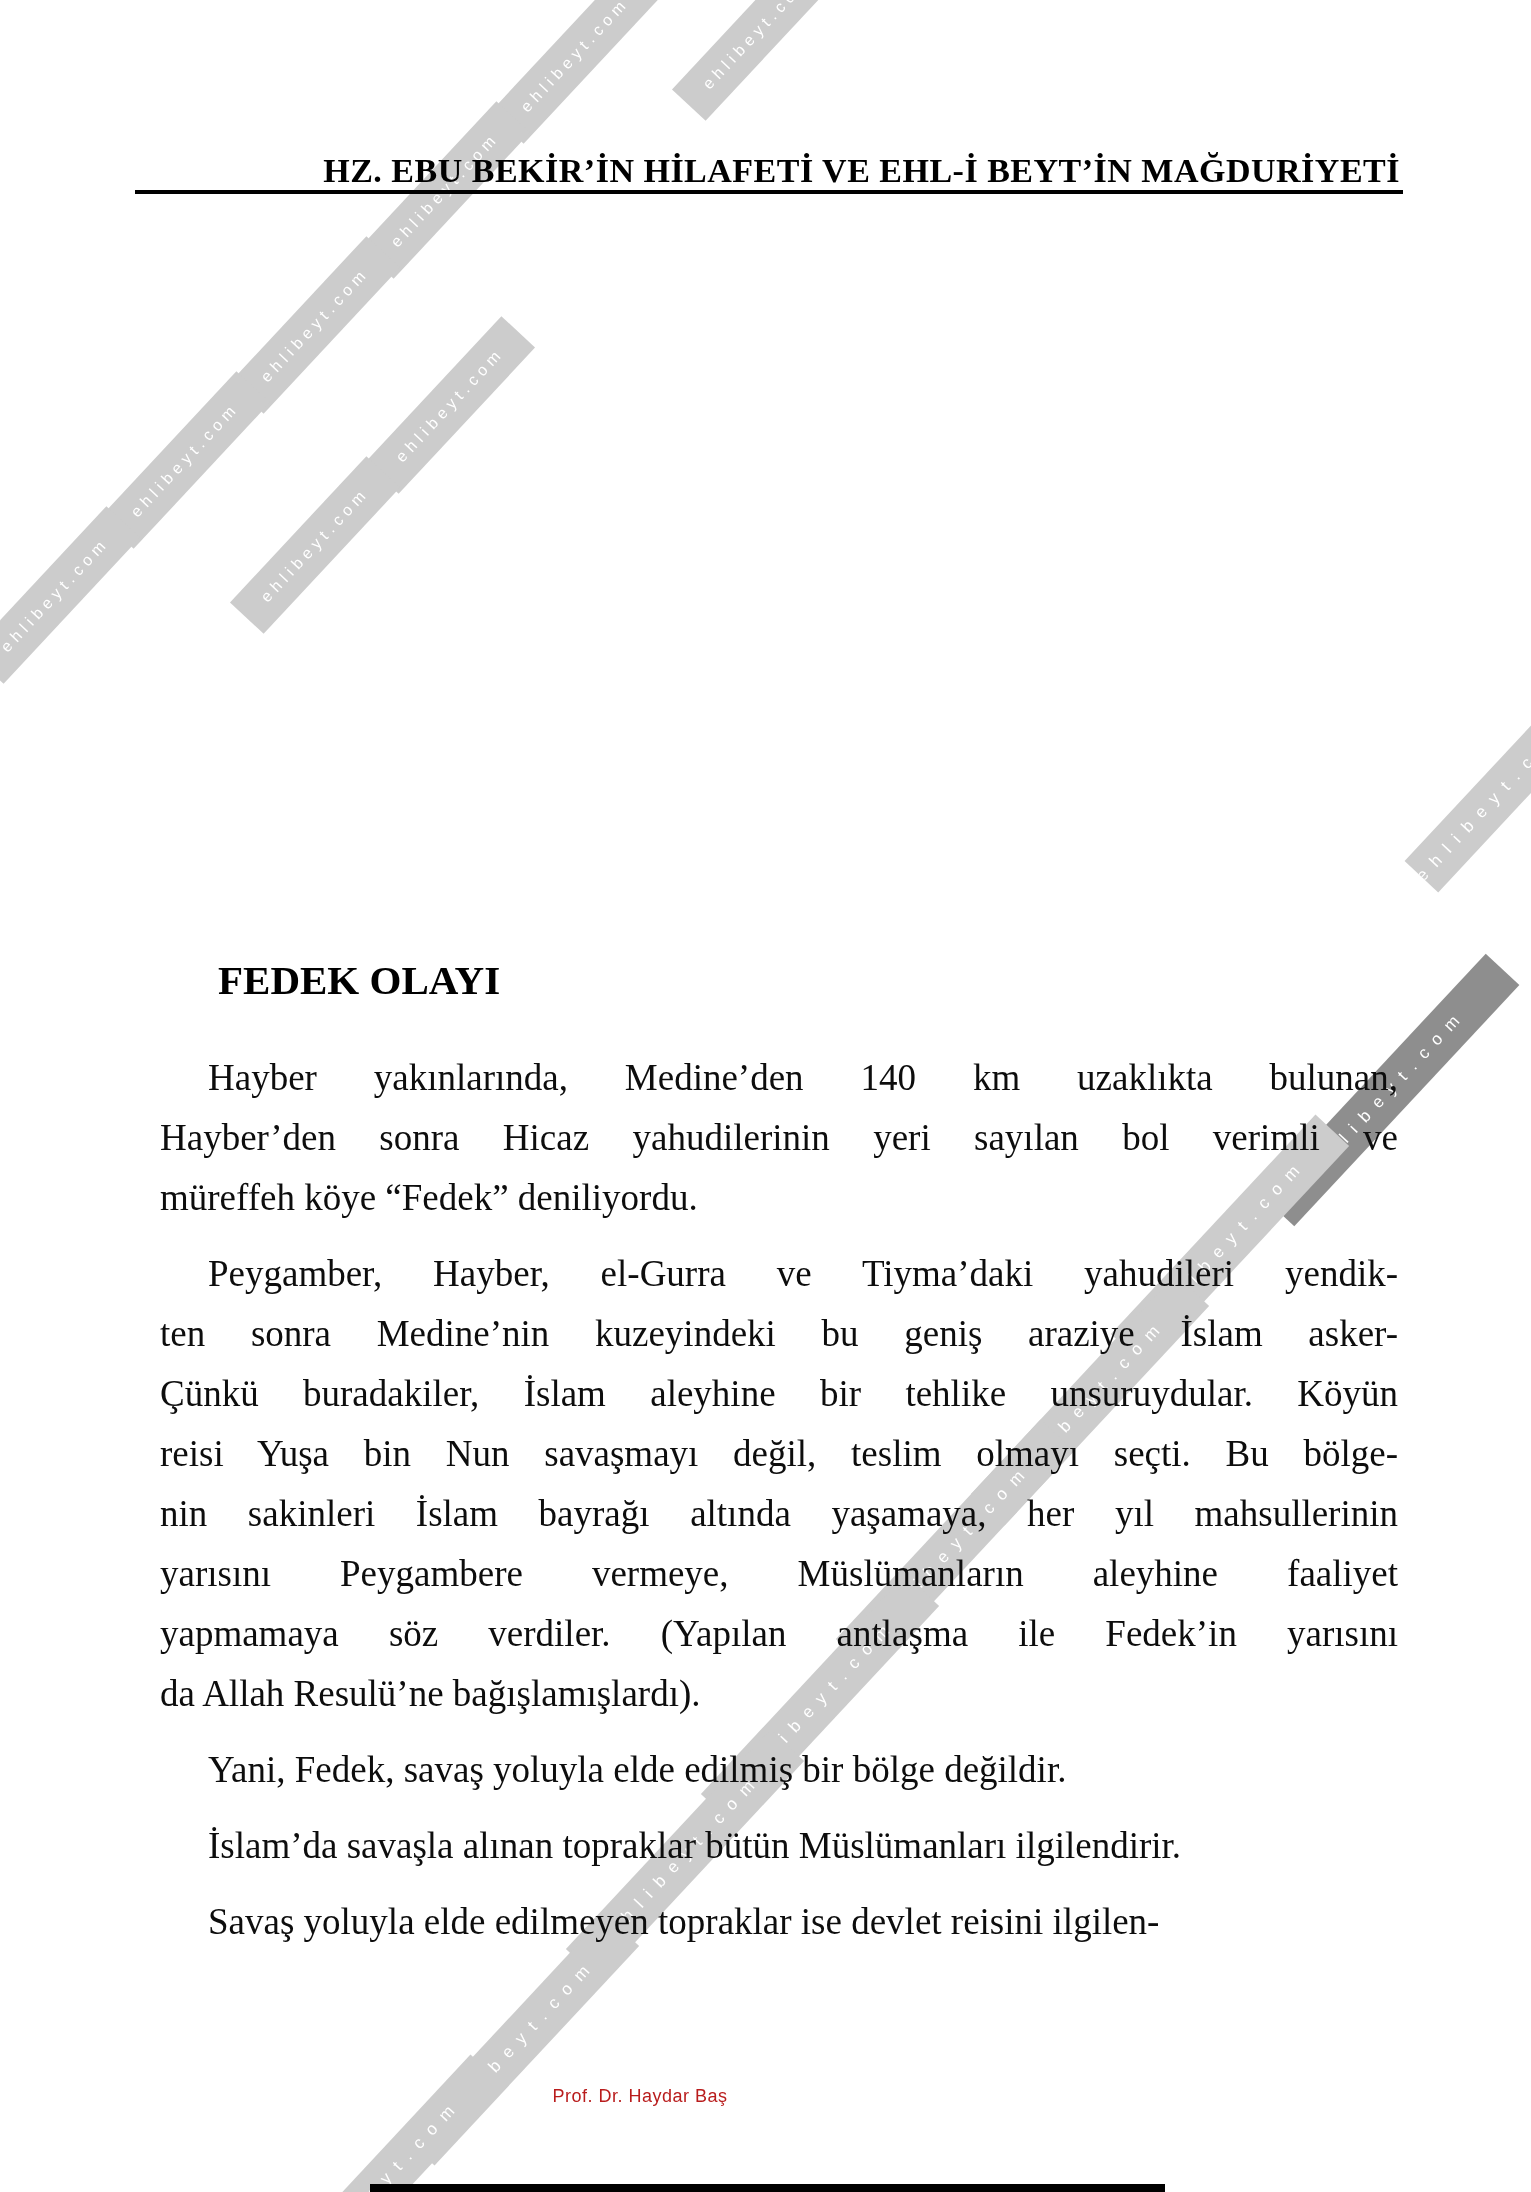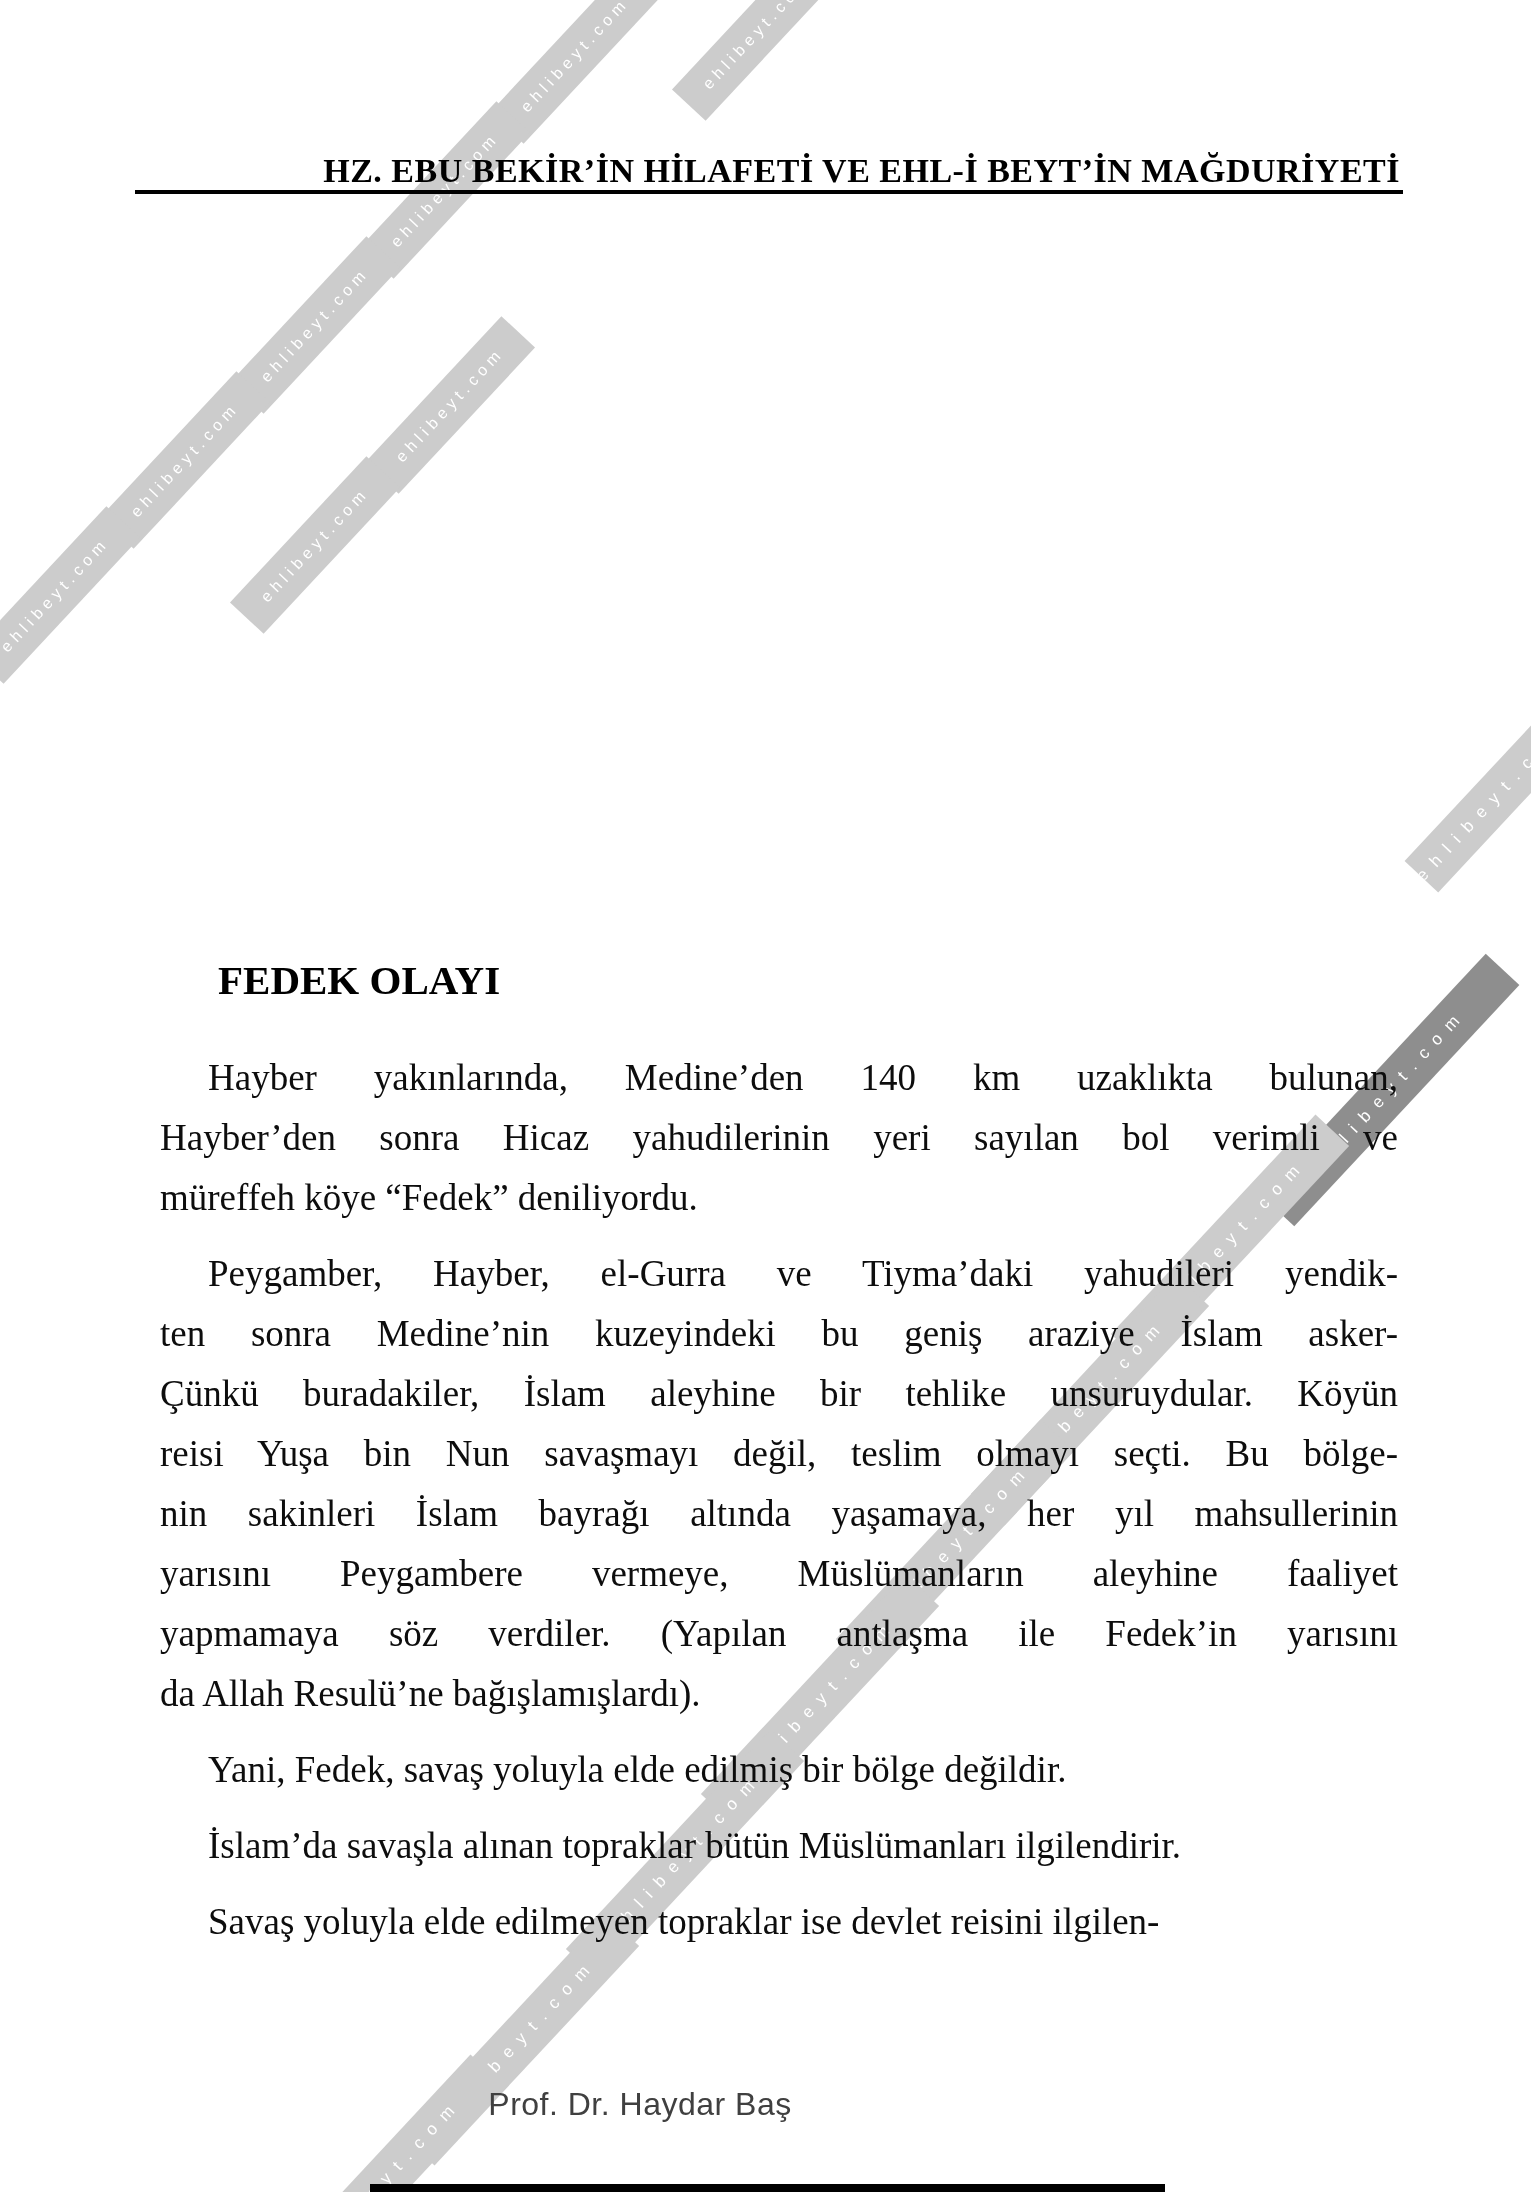--- a/index.html
+++ b/index.html
@@ -43,21 +43,21 @@
   }
   .para { font-size:37px; line-height:60px; margin:0 0 16px 0; }
   .para .line { text-align:justify; text-align-last:justify; }
   .para .line.first { text-indent:48px; }
   .para .line.last  { text-align-last:auto; }
 
   
   .footer-author {
     position:absolute; top:2086px; left:640px; transform:translateX(-50%);
     z-index:2; font-family:"Liberation Sans", sans-serif;
-    font-size:32px; letter-spacing:0.5px; color:#404040; white-space:nowrap;
+    font-size:18px; letter-spacing:0.5px; color:#b91c1c; white-space:nowrap;
   }
   .bottom-bar {
     position:absolute; left:370px; top:2184px; width:795px; height:8px;
     background:#000; z-index:3;
   }
 </style>
 </head>
 <body>
 
 <div class="page">

